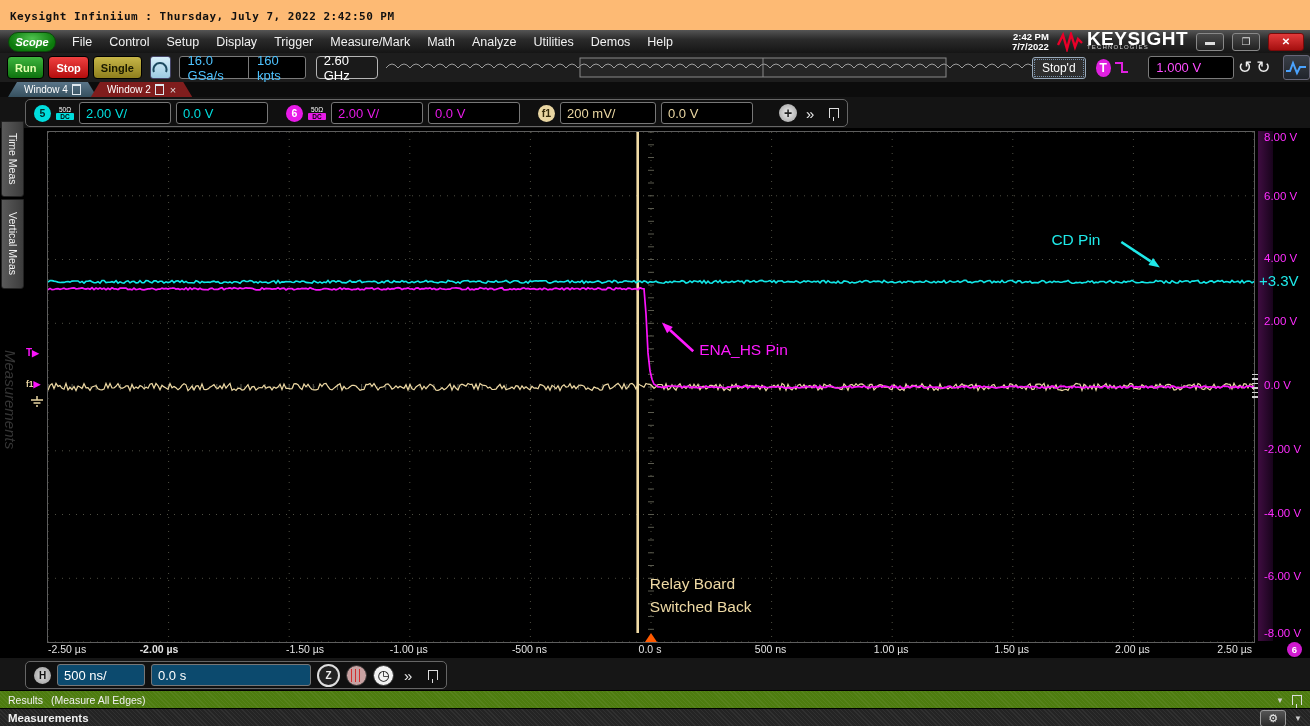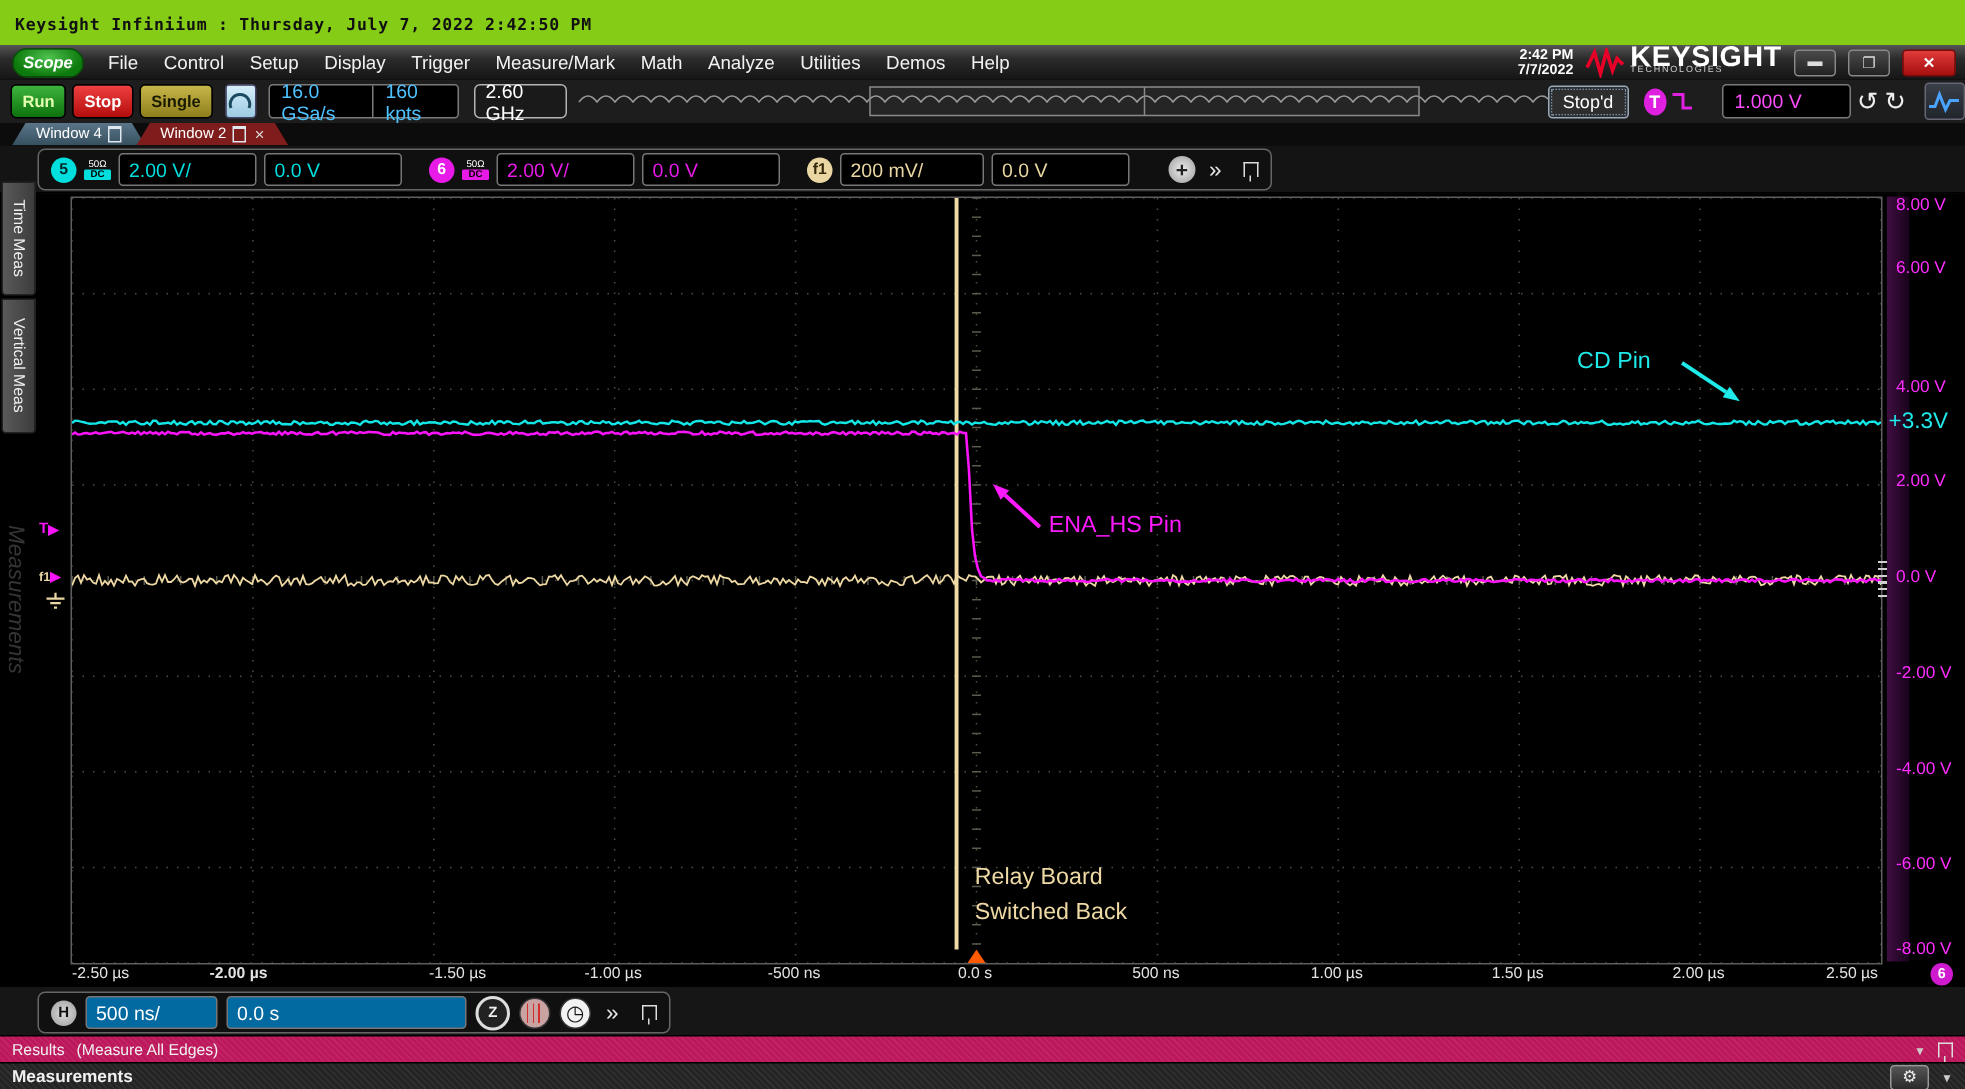--- a/index.html
+++ b/index.html
@@ -1,21 +1,21 @@
 <!DOCTYPE html>
 <html><head>
 <meta charset="utf-8">
 <style>
   html,body{margin:0;padding:0;background:#000;}
   body{width:1310px;height:726px;position:relative;overflow:hidden;
        font-family:"Liberation Sans",sans-serif;-webkit-font-smoothing:antialiased;}
   .abs{position:absolute;}
 
   
-  #titlebar{left:0;top:0;width:1310px;height:30px;background:#84cc16;border-bottom:1px solid #9a9a9a;}
+  #titlebar{left:0;top:0;width:1310px;height:30px;background:#fdba74;border-bottom:1px solid #9a9a9a;}
   #titlebar .txt{position:absolute;left:10px;top:10px;font:bold 11px "DejaVu Sans Mono",monospace;color:#111;letter-spacing:0.5px;}
 
   
   #menubar{left:0;top:30px;width:1310px;height:23px;background:linear-gradient(#555 0%,#2b2b2b 40%,#151515 100%);
            display:flex;align-items:center;border-bottom:1px solid #000;}
   #scope-btn{margin-left:8px;width:46px;height:18px;border-radius:10px;border:1px solid #0a4a0a;
              background:radial-gradient(ellipse at 50% 30%,#4fc24f,#0c7a0c 70%);color:#fff;
              font:bold italic 11px "Liberation Sans",sans-serif;display:flex;align-items:center;justify-content:center;}
   #menu-items{display:flex;gap:17px;margin-left:16px;}
   .menu-item{color:#f2f2f2;font-size:12.5px;cursor:default;}
@@ -96,31 +96,31 @@
   #badge6{left:1287px;top:642px;width:15px;height:15px;border-radius:50%;background:#d01ad0;color:#fff;
           font:bold 9.5px "Liberation Sans",sans-serif;display:flex;align-items:center;justify-content:center;}
   .lmarker{left:26px;width:20px;display:flex;align-items:center;font:bold 10px "Liberation Sans",sans-serif;}
 
   
   #hbar{left:0;top:658px;width:1310px;height:32px;background:#161616;}
   #hgroup{position:absolute;left:25px;top:3px;height:26px;border:1px solid #666;border-radius:5px;background:#101010;
           display:flex;align-items:center;gap:6px;padding:0 8px;}
   #h-circle{width:17px;height:17px;border-radius:50%;background:radial-gradient(#ddd,#9a9a9a);color:#111;
             font:bold 10px "Liberation Sans",sans-serif;display:flex;align-items:center;justify-content:center;}
-  .hfield{background:#0369a1;border:1px solid #777;border-radius:3px;height:20px;display:flex;align-items:center;
+  .hfield{background:#0c4a6e;border:1px solid #777;border-radius:3px;height:20px;display:flex;align-items:center;
           padding:0 6px;color:#fff;font-size:13px;}
   .circbtn{width:19px;height:19px;border-radius:50%;display:flex;align-items:center;justify-content:center;flex:0 0 auto;}
   #zoom-btn{border:2px solid #ddd;color:#eee;font:bold 10px "Liberation Sans",sans-serif;background:#222;}
   #gridmark-btn{background:#c9a2a2;border:1px solid #333;overflow:hidden;}
   #gridmark-btn .dots{width:11px;height:13px;background:repeating-linear-gradient(90deg,rgba(210,40,40,.95) 0 1px,transparent 1px 4px),
                       repeating-linear-gradient(rgba(201,162,162,0) 0 2px,rgba(201,162,162,.9) 2px 3px);}
   #clock-btn{background:#f2f2f2;border:1px solid #333;color:#111;font-size:14px;line-height:14px;}
 
   
-  .statusbar{left:0;width:1310px;background:#be185d;border-top:1px solid #000;display:flex;align-items:center;}
+  .statusbar{left:0;width:1310px;background:#4d7c0f;border-top:1px solid #000;display:flex;align-items:center;}
   .statustex{position:absolute;inset:0;background:repeating-linear-gradient(45deg,rgba(255,255,255,.055) 0 1px,transparent 1px 3px);}
   #resultsbar{top:690px;height:18px;}
   #measbar{top:708px;height:18px;background:#242424;}
   .sbtext{position:relative;color:#f0f0f0;font-size:10.5px;margin-left:8px;white-space:nowrap;}
   .sbicons{position:relative;margin-left:auto;display:flex;align-items:center;gap:8px;padding-right:8px;color:#ccc;}
   .drop-arrow{font-size:8px;color:#ccc;}
   #gear-btn{width:24px;height:15px;border:1px solid #999;border-radius:3px;background:linear-gradient(#555,#2a2a2a);
             color:#eee;font-size:11px;line-height:13px;display:flex;align-items:center;justify-content:center;}
 </style>
 </head>
@@ -374,21 +374,21 @@
       <polygon points="613.854,190.6125 619.1347854990125,201.13643959092406 624.8049088818474,194.93888355459575" fill="#ff1aff"></polygon>
       <text x="651.2" y="222.5" fill="#ff1aff" font-size="15.5" font-family="Liberation Sans, sans-serif">ENA_HS Pin</text>
       <text x="601.8" y="457.4" fill="#eed9a4" font-size="15.5" font-family="Liberation Sans, sans-serif">Relay Board</text>
       <text x="601.8" y="480.4" fill="#eed9a4" font-size="15.5" font-family="Liberation Sans, sans-serif">Switched Back</text>
     </svg>
 </div>
 <div id="vstrip" class="abs"></div>
 <div id="vgrip" class="abs" style="top: 374px;"></div>
 <div id="yaxis" class="abs">
     <div class="ytick" style="top: 0px;">8.00 V</div>
-    <div class="ytick" style="top: 42px;">6.00 V</div>
+    <div class="ytick" style="top: 59px;">6.00 V</div>
     <div class="ytick" style="top: 120.5px;">4.00 V</div>
     <div class="ytick" style="top: 184.25px;">2.00 V</div>
     <div class="ytick" style="top: 248px;">0.0 V</div>
     <div class="ytick" style="top: 311.75px;">-2.00 V</div>
     <div class="ytick" style="top: 375.5px;">-4.00 V</div>
     <div class="ytick" style="top: 439.25px;">-6.00 V</div>
     <div class="ytick" style="top: 496px;">-8.00 V</div>
   </div>
 <div id="level-label" class="abs" style="left: 1259px; top: 271.812px;">+3.3V</div>
 <div id="xaxis" class="abs">

